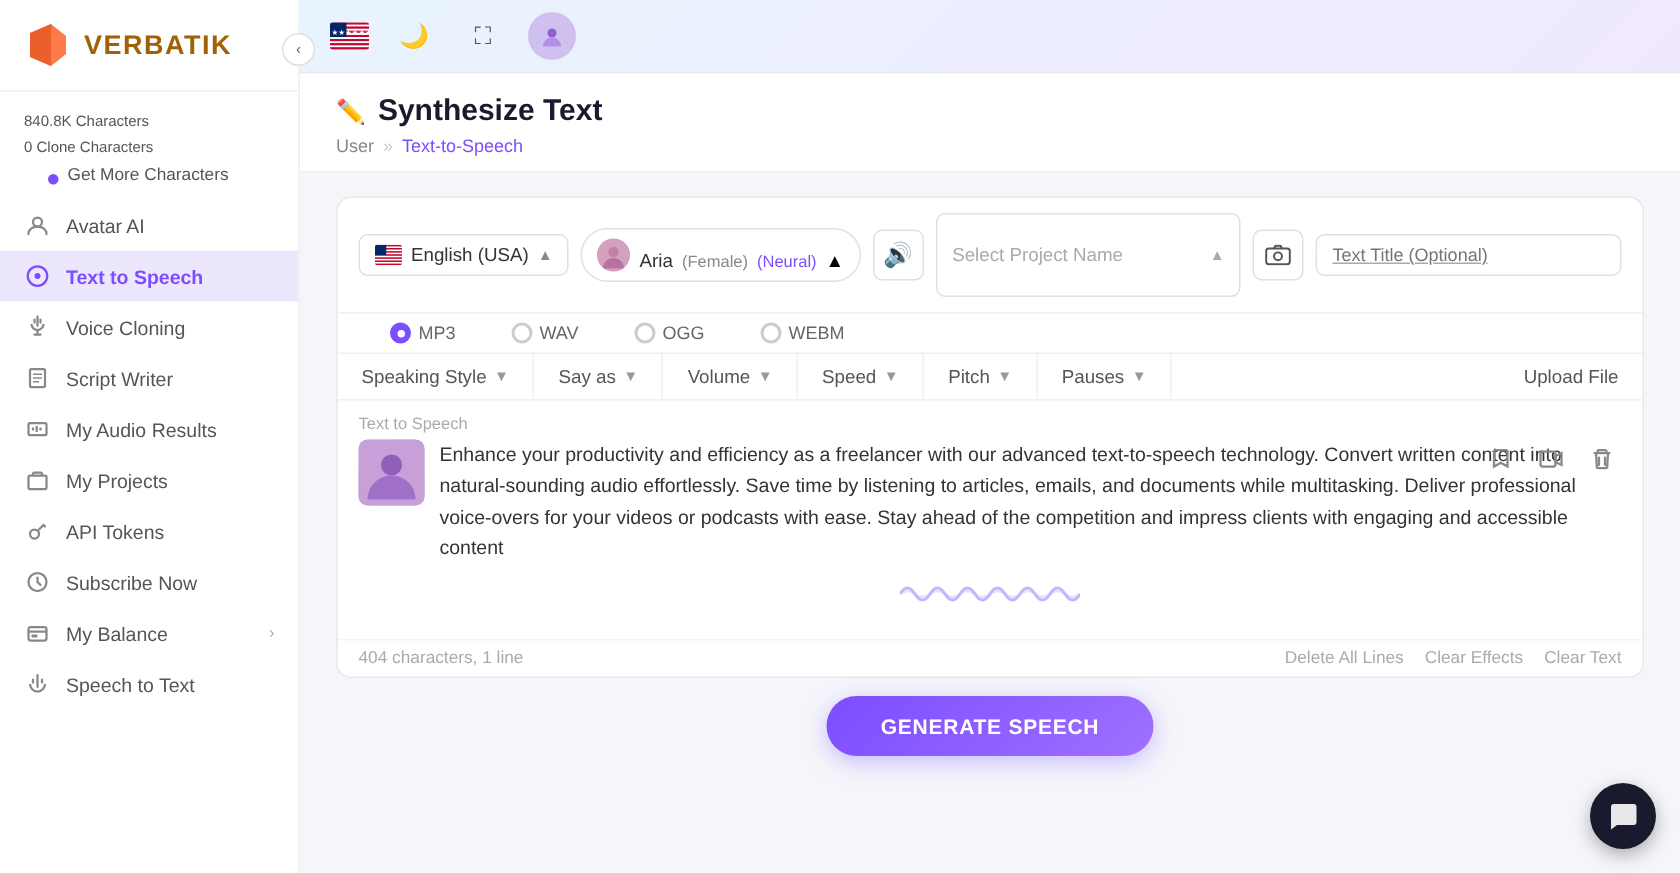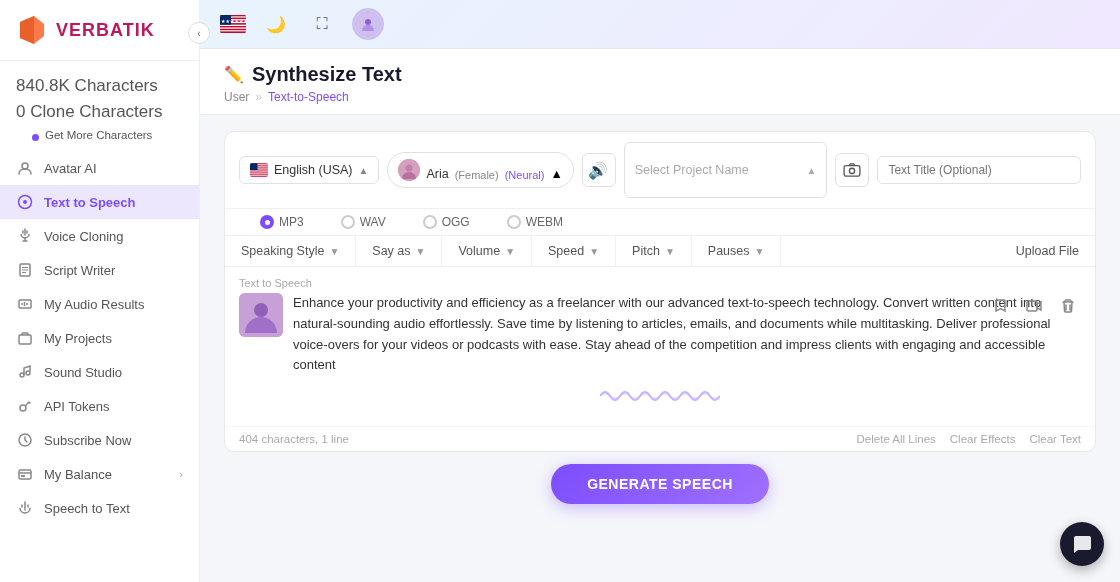--- a/index.html
+++ b/index.html
@@ -23,21 +23,21 @@
       padding: 14px 16px;
       border-bottom: 1px solid #f0f0f0;
     }
     .logo-icon {
       width: 32px;
       height: 32px;
     }
     .logo-text {
       font-size: 18px;
       font-weight: 700;
-      color: #be185d;
+      color: #a16207;
       letter-spacing: 1px;
     }
     .sidebar-collapse-btn {
       position: absolute;
       left: 188px;
       top: 22px;
       width: 22px;
       height: 22px;
       background: #fff;
       border: 1px solid #e0e0e0;
@@ -48,21 +48,21 @@
       cursor: pointer;
       z-index: 10;
       font-size: 10px;
       color: #666;
     }
 
     .sidebar-stats {
       padding: 12px 16px 6px;
     }
     .stat-item {
-      font-size: 17px;
+      font-size: 10px;
       color: #555;
       padding: 3px 0;
     }
     .get-more {
       display: flex;
       align-items: flex-end;
       gap: 6px;
       padding: 4px 16px;
       font-size: 11.5px;
       color: #555;
@@ -296,20 +296,21 @@
 
     .title-input {
       flex: 1;
       border: 1px solid #e0e0e0;
       border-radius: 6px;
       padding: 6px 10px;
       font-size: 12px;
       color: #aaa;
       outline: none;
       min-width: 120px;
+      text-decoration: underline;
     }
 
     
     .format-row {
       display: flex;
       align-items: center;
       gap: 16px;
       padding: 6px 14px;
       border-bottom: 1px solid #f0f0f0;
     }
@@ -556,30 +557,20 @@
       <span>My Audio Results</span>
     </div>
     <div class="nav-item">
       <span class="nav-icon">
         <svg width="16" height="16" viewBox="0 0 16 16" fill="none">
           <rect x="2" y="5" width="12" height="9" rx="1" stroke="#888" stroke-width="1.5"></rect>
           <path d="M5 5V4a1 1 0 011-1h4a1 1 0 011 1v1" stroke="#888" stroke-width="1.5"></path>
         </svg>
       </span>
       <span>My Projects</span>
-    </div>
-    <div class="nav-item">
-      <span class="nav-icon">
-        <svg width="16" height="16" viewBox="0 0 16 16" fill="none">
-          <circle cx="5" cy="11" r="2" stroke="#888" stroke-width="1.5"></circle>
-          <circle cx="11" cy="9" r="2" stroke="#888" stroke-width="1.5"></circle>
-          <path d="M7 11V4l6-2v5" stroke="#888" stroke-width="1.5" stroke-linecap="round"></path>
-        </svg>
-      </span>
-      <span>Sound Studio</span>
     </div>
     <div class="nav-item">
       <span class="nav-icon">
         <svg width="16" height="16" viewBox="0 0 16 16" fill="none">
           <circle cx="6" cy="10" r="3" stroke="#888" stroke-width="1.5"></circle>
           <path d="M9 7l2-2M11 5l1-1M12 4l1 1" stroke="#888" stroke-width="1.5" stroke-linecap="round"></path>
         </svg>
       </span>
       <span>API Tokens</span>
     </div>

